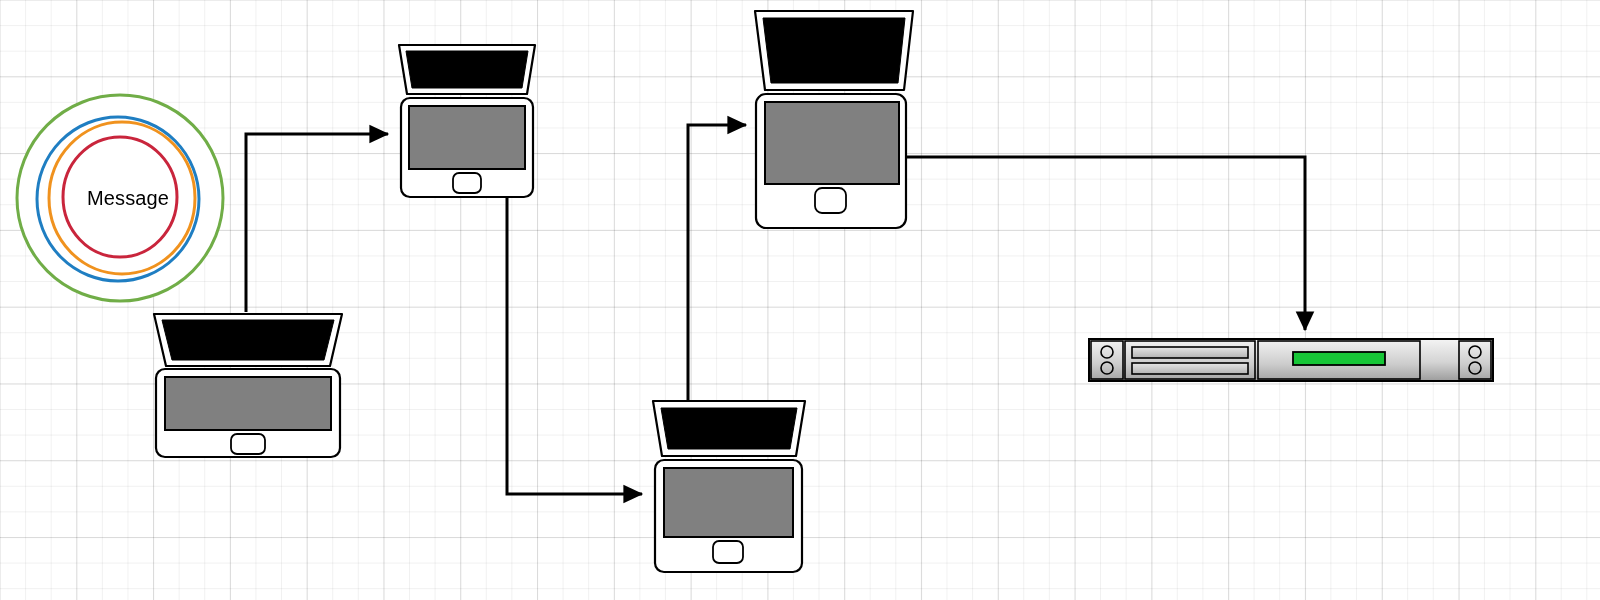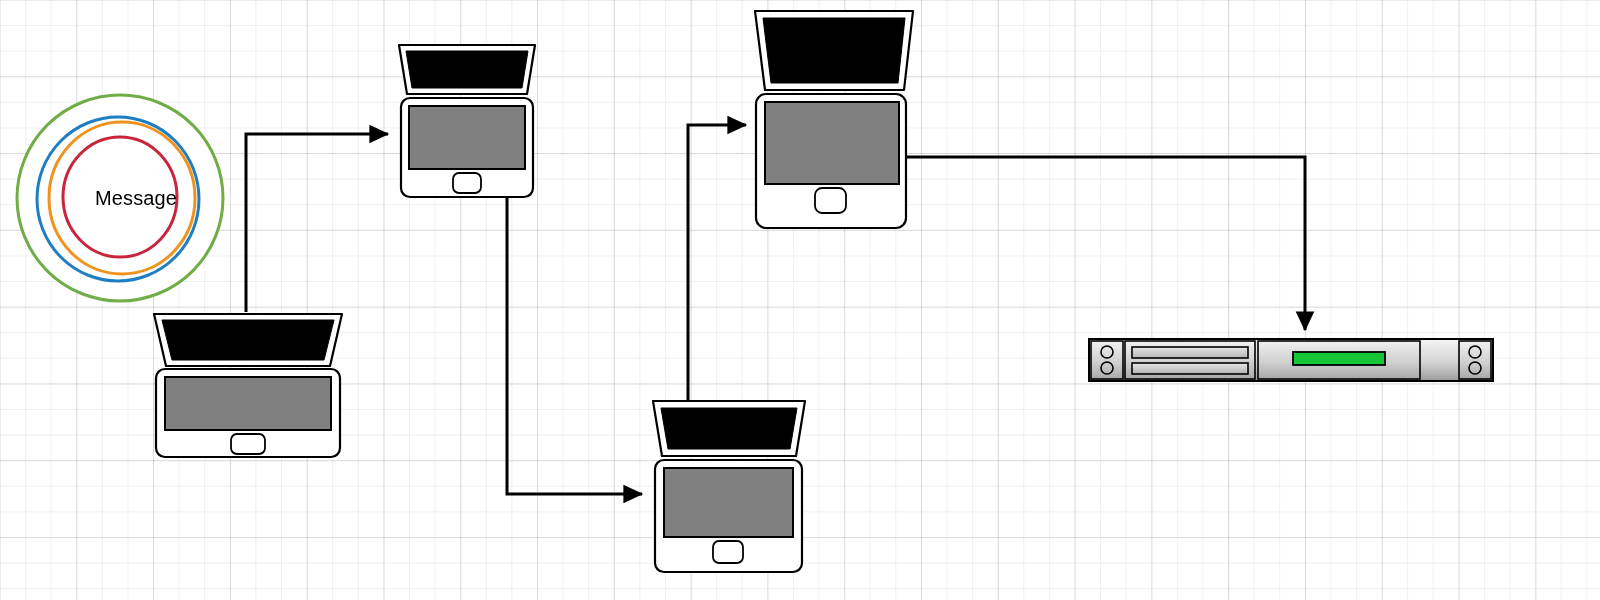--- a/index.html
+++ b/index.html
@@ -36,21 +36,21 @@
     width: 1600px;
     height: 600px;
     pointer-events: none;
   }
   .node {
     position: absolute;
   }
   .node svg { display: block; overflow: visible; }
   .msg-label {
     position: absolute;
-    left: 16px;
+    left: 8px;
     top: 0;
     width: 100%;
     height: 100%;
     display: flex;
     align-items: center;
     justify-content: center;
     font-family: "Liberation Sans", sans-serif;
     font-size: 20px;
     color: #000000;
     letter-spacing: 0.1px;

